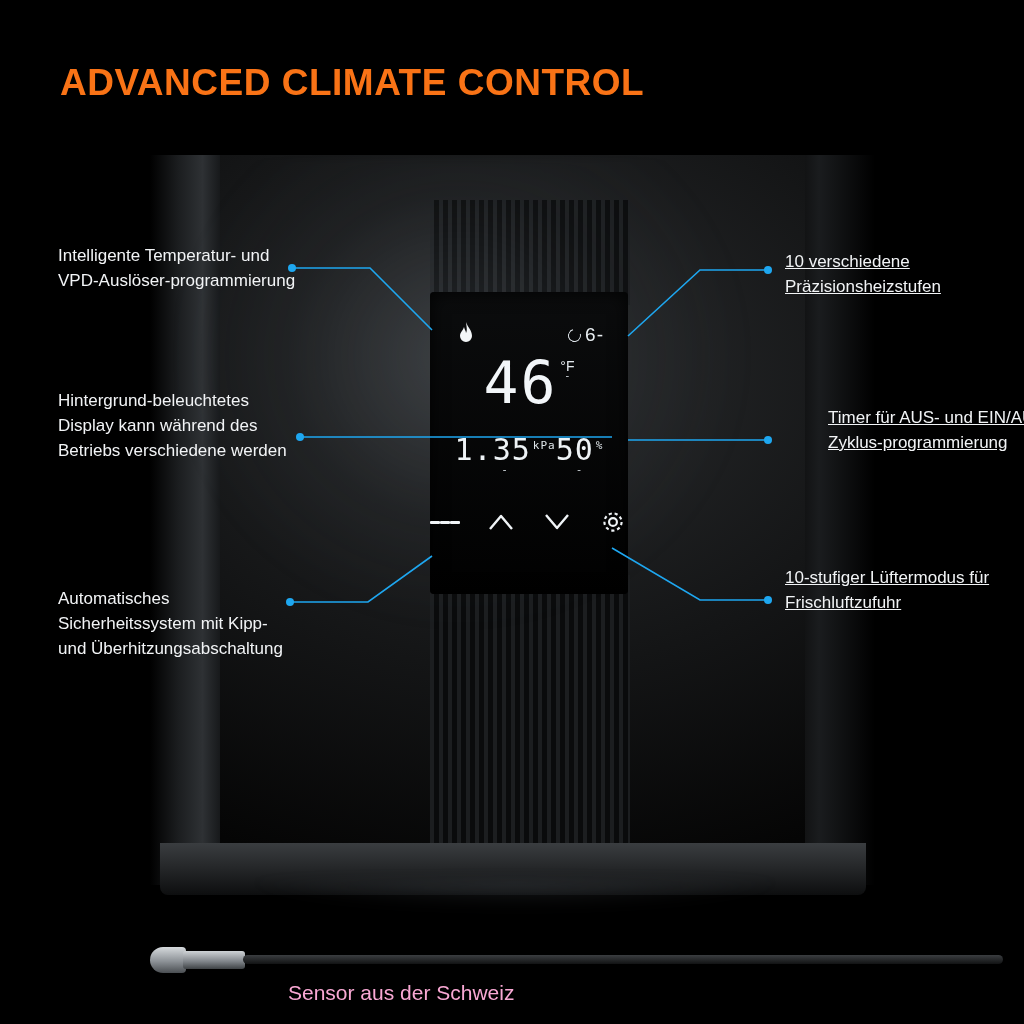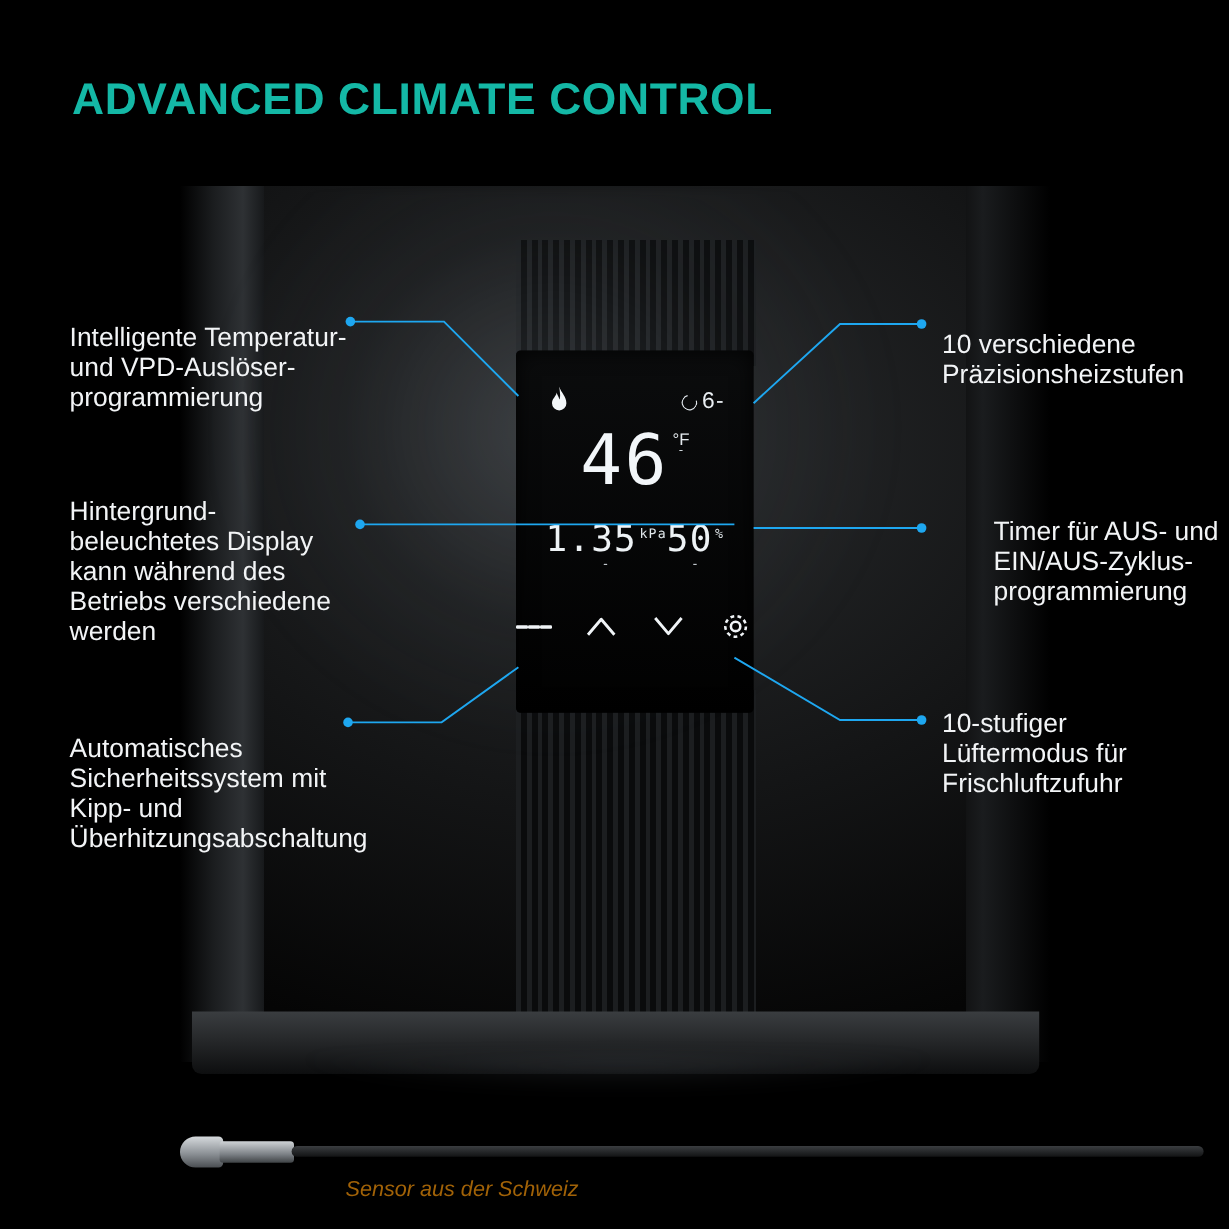--- a/index.html
+++ b/index.html
@@ -72,45 +72,45 @@
   .dash{display:block;font-size:11px;color:#cfd6db;margin-top:-4px;text-align:center;}
 
   .btnbar{position:absolute;top:215px;left:0;width:100%;
     display:flex;justify-content:center;align-items:center;gap:26px;}
   .btn{width:30px;height:30px;display:flex;align-items:center;justify-content:center;
        color:#f0f4f7;}
   .hamb span{display:block;width:26px;height:3px;background:#f0f4f7;margin:3.5px 0;border-radius:1px;}
 
   
   .title{position:absolute;left:60px;top:62px;font-size:37px;font-weight:bold;
-    color:#14b8a6;letter-spacing:.5px;}
-
-  
-  .callout{position:absolute;font-size:22px;line-height:25px;color:#f2f4f6;margin-top:25px;}
+    color:#f97316;letter-spacing:.5px;}
+
+  
+  .callout{position:absolute;font-size:17px;line-height:25px;color:#f2f4f6;}
   .callout.left{text-align:left;}
-  .callout.right{text-align:left;}
+  .callout.right{text-align:left;text-decoration:underline;}
 
   .c1{left:58px;top:243px;width:245px;}
   .c2{left:58px;top:388px;width:235px;}
   .c3{left:58px;top:586px;width:240px;}
   .c4{left:785px;top:249px;width:225px;}
   .c5{left:828px;top:405px;width:230px;}
   .c6{left:785px;top:565px;width:225px;}
 
   svg.lines{position:absolute;left:0;top:0;width:1024px;height:1024px;pointer-events:none;}
 
   
   .probe-tip{position:absolute;left:150px;top:947px;width:36px;height:26px;
     background:linear-gradient(to bottom,#d6dadd,#8d9297 55%,#4a4e52);
     border-radius:13px 4px 4px 13px;}
   .probe-body{position:absolute;left:183px;top:951px;width:62px;height:18px;
     background:linear-gradient(to bottom,#cfd3d6,#7d8287 60%,#3e4245);border-radius:3px;}
   .probe-cable{position:absolute;left:243px;top:955px;width:760px;height:9px;
     background:linear-gradient(to bottom,#3a3d40,#121314);border-radius:5px;}
-  .probe-label{position:absolute;left:288px;top:981px;font-size:18px;font-style:italic;color:#a16207;}
+  .probe-label{position:absolute;left:288px;top:981px;font-size:21px;color:#f9a8d4;}
 </style>
 </head>
 <body>
 
 <div class="photo">
   <div class="device-body"></div>
   <div class="device-left-edge"></div>
   <div class="device-right-edge"></div>
   <div class="vent top"></div>
   <div class="vent bottom"></div>

